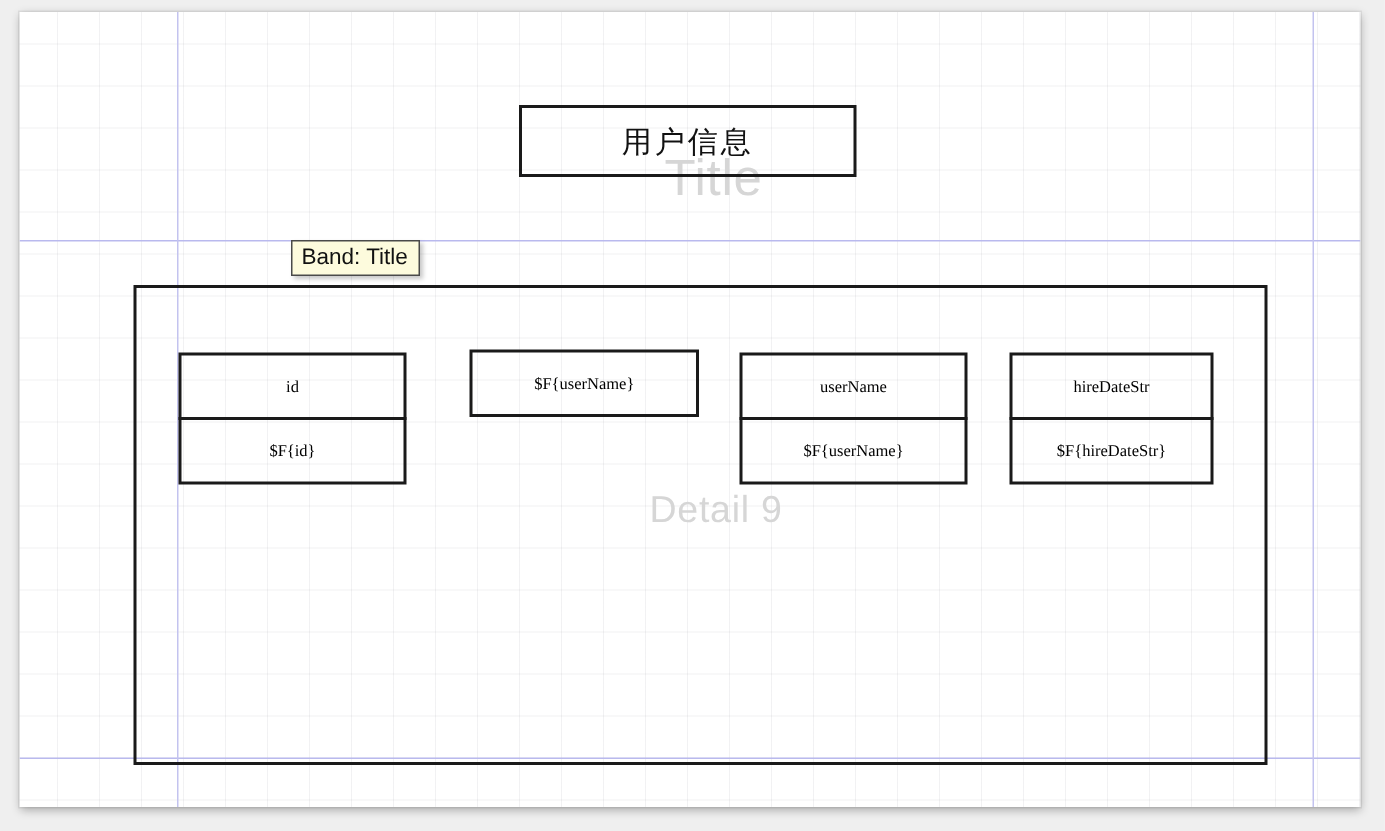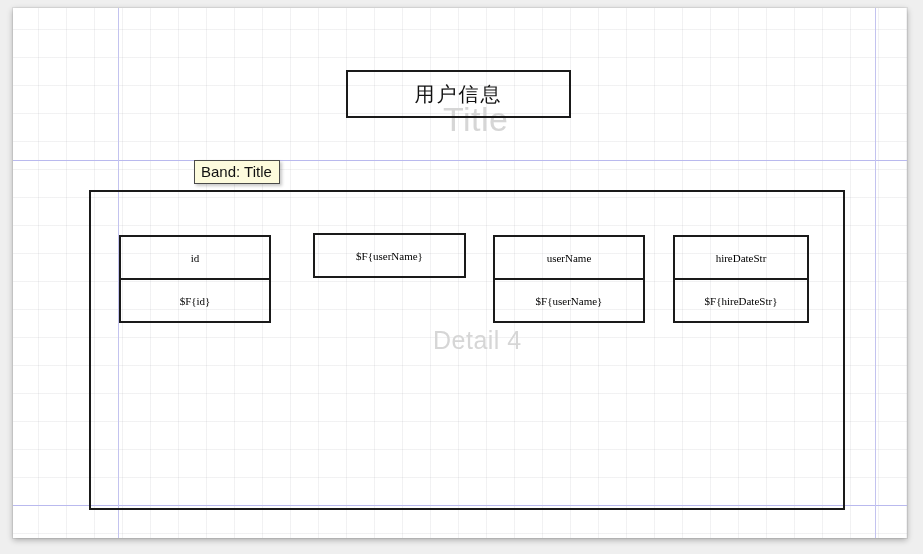--- a/index.html
+++ b/index.html
@@ -155,21 +155,21 @@
 
   <div id="canvas">
 
     <div class="guide-h" style="top:152px;"></div>
     <div class="guide-h" style="top:497px;"></div>
     <div class="guide-v" style="left:105px;"></div>
     <div class="guide-v" style="left:862px;"></div>
 
     <div class="band-watermark" id="wm-title">Title</div>
 
-    <div class="band-watermark" id="wm-detail">Detail 4</div>
+    <div class="band-watermark" id="wm-detail">Detail 9</div>
 
     <div id="title-box">
       <span class="title-text">用户信息</span>
     </div>
 
     <div id="detail-band"></div>
 
     <div class="field-col" style="left:106px; width:152px;">
       <div class="field-cell header">id</div>
       <div class="field-cell value">$F{id}</div>

